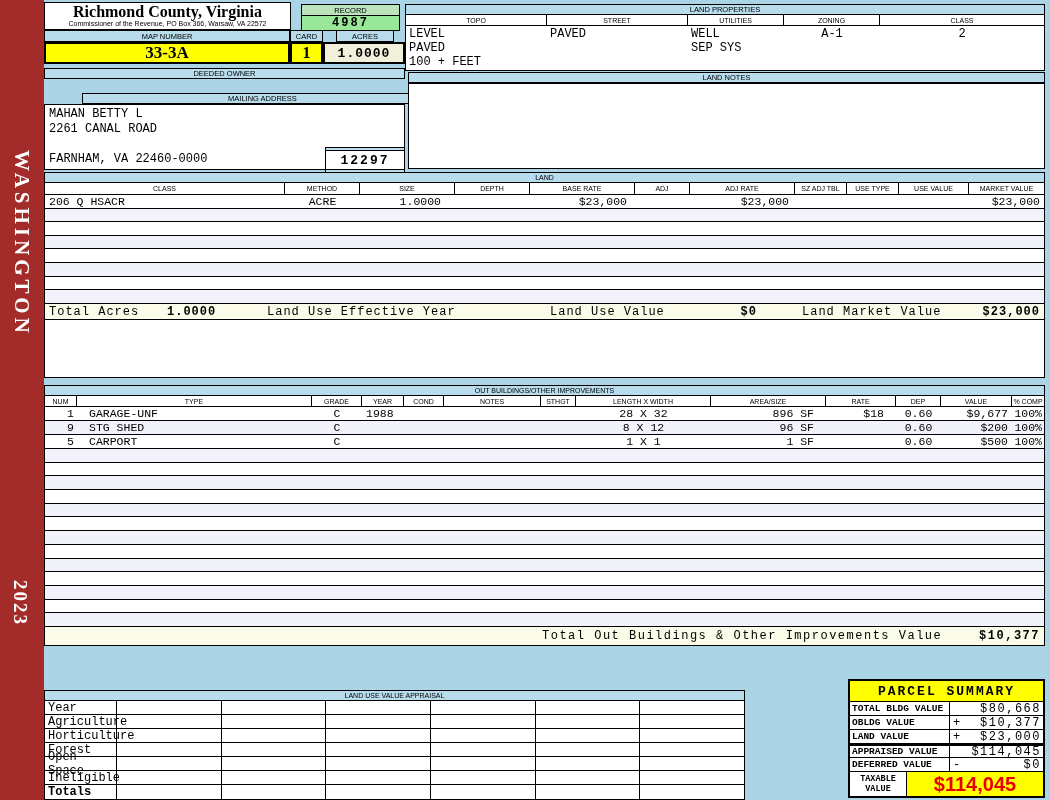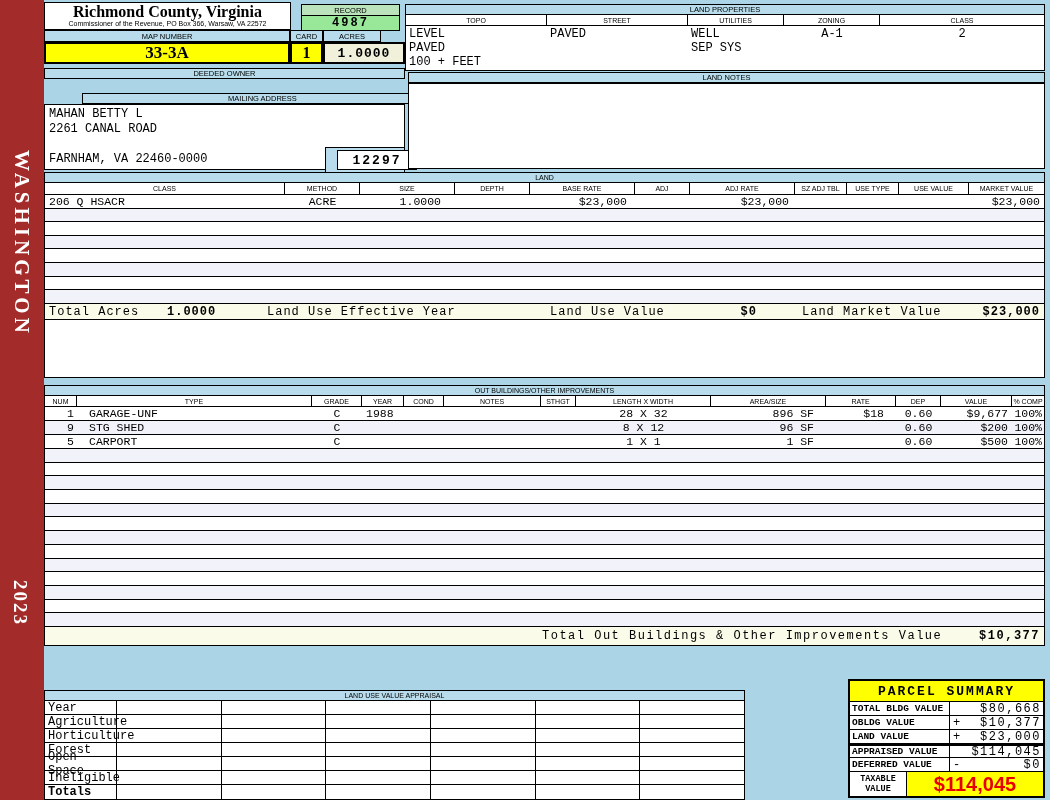--- a/index.html
+++ b/index.html
@@ -114,21 +114,21 @@
     <div class="county-sub">Commissioner of the Revenue, PO Box 366, Warsaw, VA 22572</div>
   </div>
 
   <div class="abs" style="left:301px;top:4px;width:99px;">
     <div class="hdr grnh" style="height:12px;">RECORD</div>
     <div class="val-record mono">4987</div>
   </div>
 
   <div class="abs hdr" style="left:44px;top:30px;width:246px;height:12px;">MAP NUMBER</div>
   <div class="abs hdr" style="left:290px;top:30px;width:33px;height:12px;">CARD</div>
-  <div class="abs hdr" style="left:323px;top:30px;width:58px;height:12px;">ACRES</div>
+  <div class="abs hdr" style="left:336px;top:30px;width:58px;height:12px;">ACRES</div>
   <div class="abs yellow bigid serif" style="left:44px;top:42px;width:246px;height:22px;border:2px solid #000;font-size:17px;">33-3A</div>
   <div class="abs yellow bigid serif" style="left:290px;top:42px;width:33px;height:22px;border:2px solid #000;font-size:16px;">1</div>
   <div class="abs bigid mono" style="left:323px;top:42px;width:82px;height:22px;border:2px solid #000;background:#F0F0DB;font-size:13px;letter-spacing:1px;">1.0000</div>
 
   <div class="abs" style="left:405px;top:4px;width:640px;">
     <div class="hdr" style="height:11px;">LAND PROPERTIES</div>
     <div class="lp-cols">
       <div style="width:141px;">TOPO</div>
       <div style="width:141px;">STREET</div>
       <div style="width:96px;">UTILITIES</div>
@@ -155,21 +155,21 @@
 
   <div class="abs hdr" style="left:44px;top:68px;width:361px;height:11px;">DEEDED OWNER</div>
   <div class="abs hdr" style="left:44px;top:93px;width:361px;height:11px;margin-left:38px;">MAILING ADDRESS</div>
   <div class="abs whitebox mono" style="left:44px;top:104px;width:361px;height:66px;font-size:12px;line-height:15px;padding:2px 0 0 4px;">
     <div>MAHAN BETTY L</div>
     <div>2261 CANAL ROAD</div>
     <div style="height:15px;"></div>
     <div>FARNHAM, VA 22460-0000</div>
   </div>
   <div class="abs hdr" style="left:325px;top:147px;width:80px;height:26px;">ACCOUNT</div>
-  <div class="abs whitebox bigid mono" style="left:325px;top:150px;width:80px;height:20px;font-size:13px;letter-spacing:2px;margin-left:12px;">12297</div>
+  <div class="abs whitebox bigid mono" style="left:325px;top:150px;width:80px;height:20px;font-size:13px;letter-spacing:2px;">12297</div>
 
   <div class="abs hdr" style="left:408px;top:72px;width:637px;height:11px;">LAND NOTES</div>
   <div class="abs whitebox" style="left:408px;top:83px;width:637px;height:86px;"></div>
 
   <div class="abs wrap" style="left:44px;top:172px;width:1001px;">
     <div class="hdr inwrap" style="height:10px;font-size:7px;">LAND</div>
     <div class="trow thead" style="height:12px;">
       <div class="lc1">CLASS</div>
       <div class="lc2">METHOD</div>
       <div class="lc3">SIZE</div>

